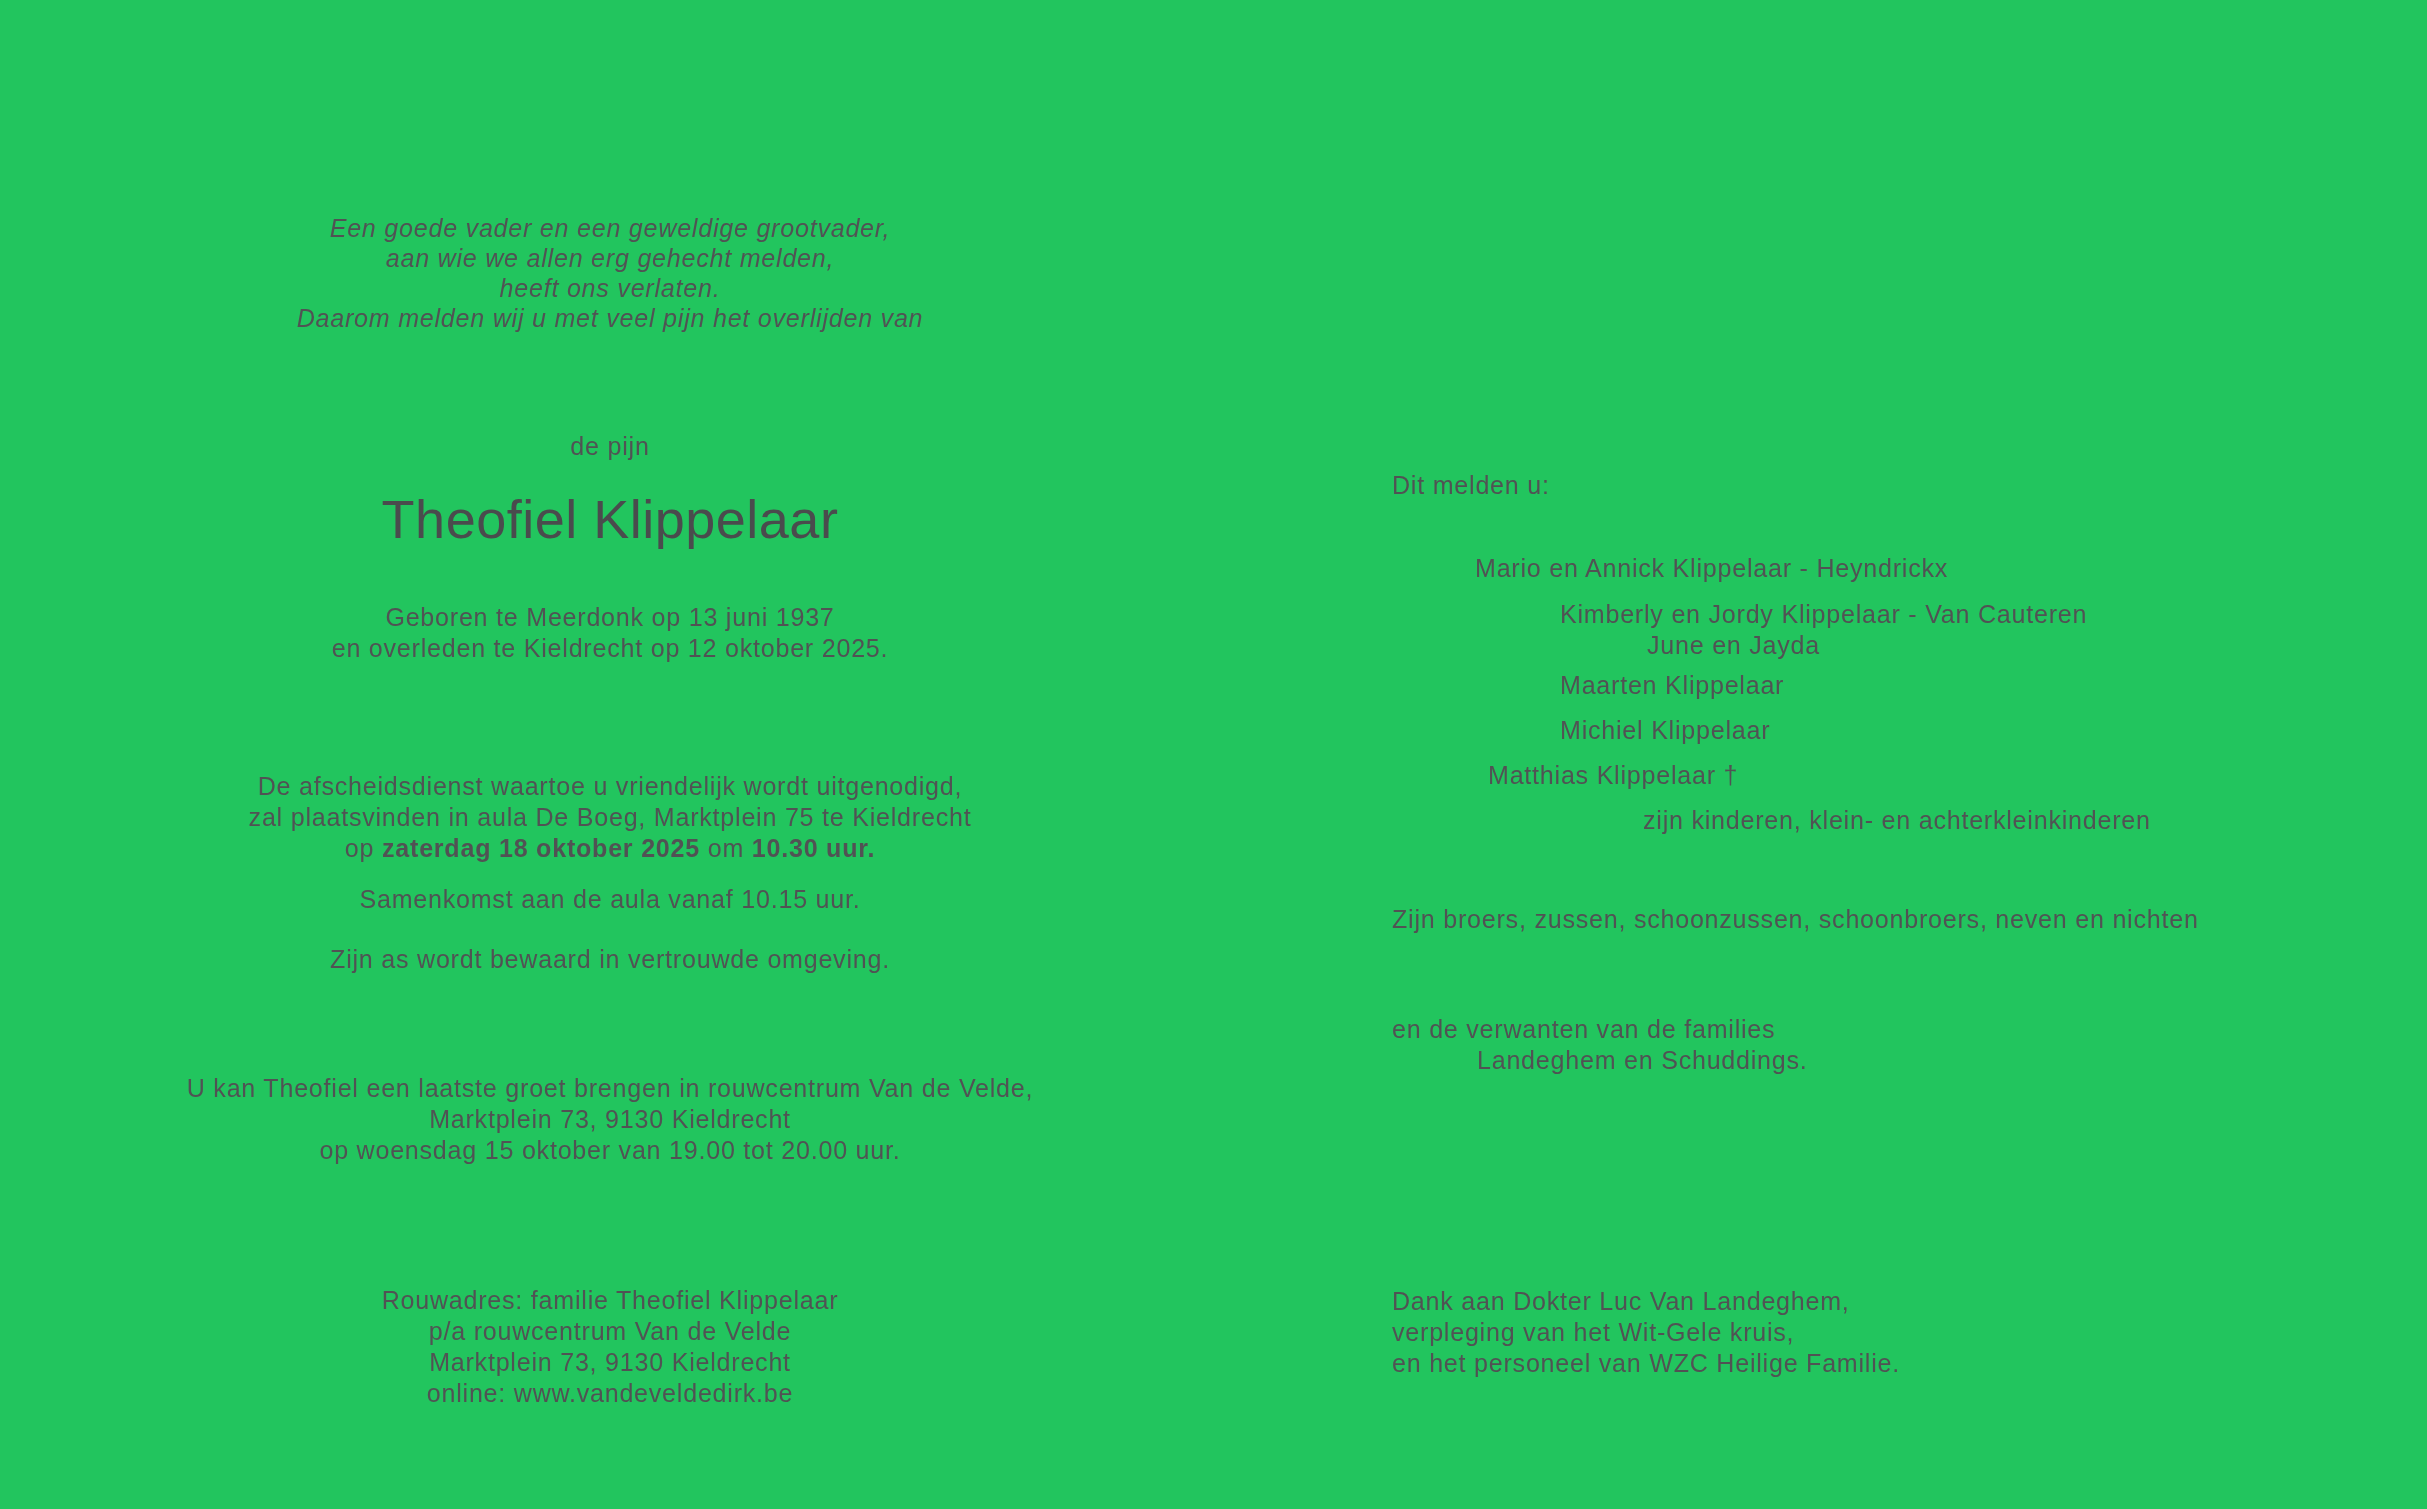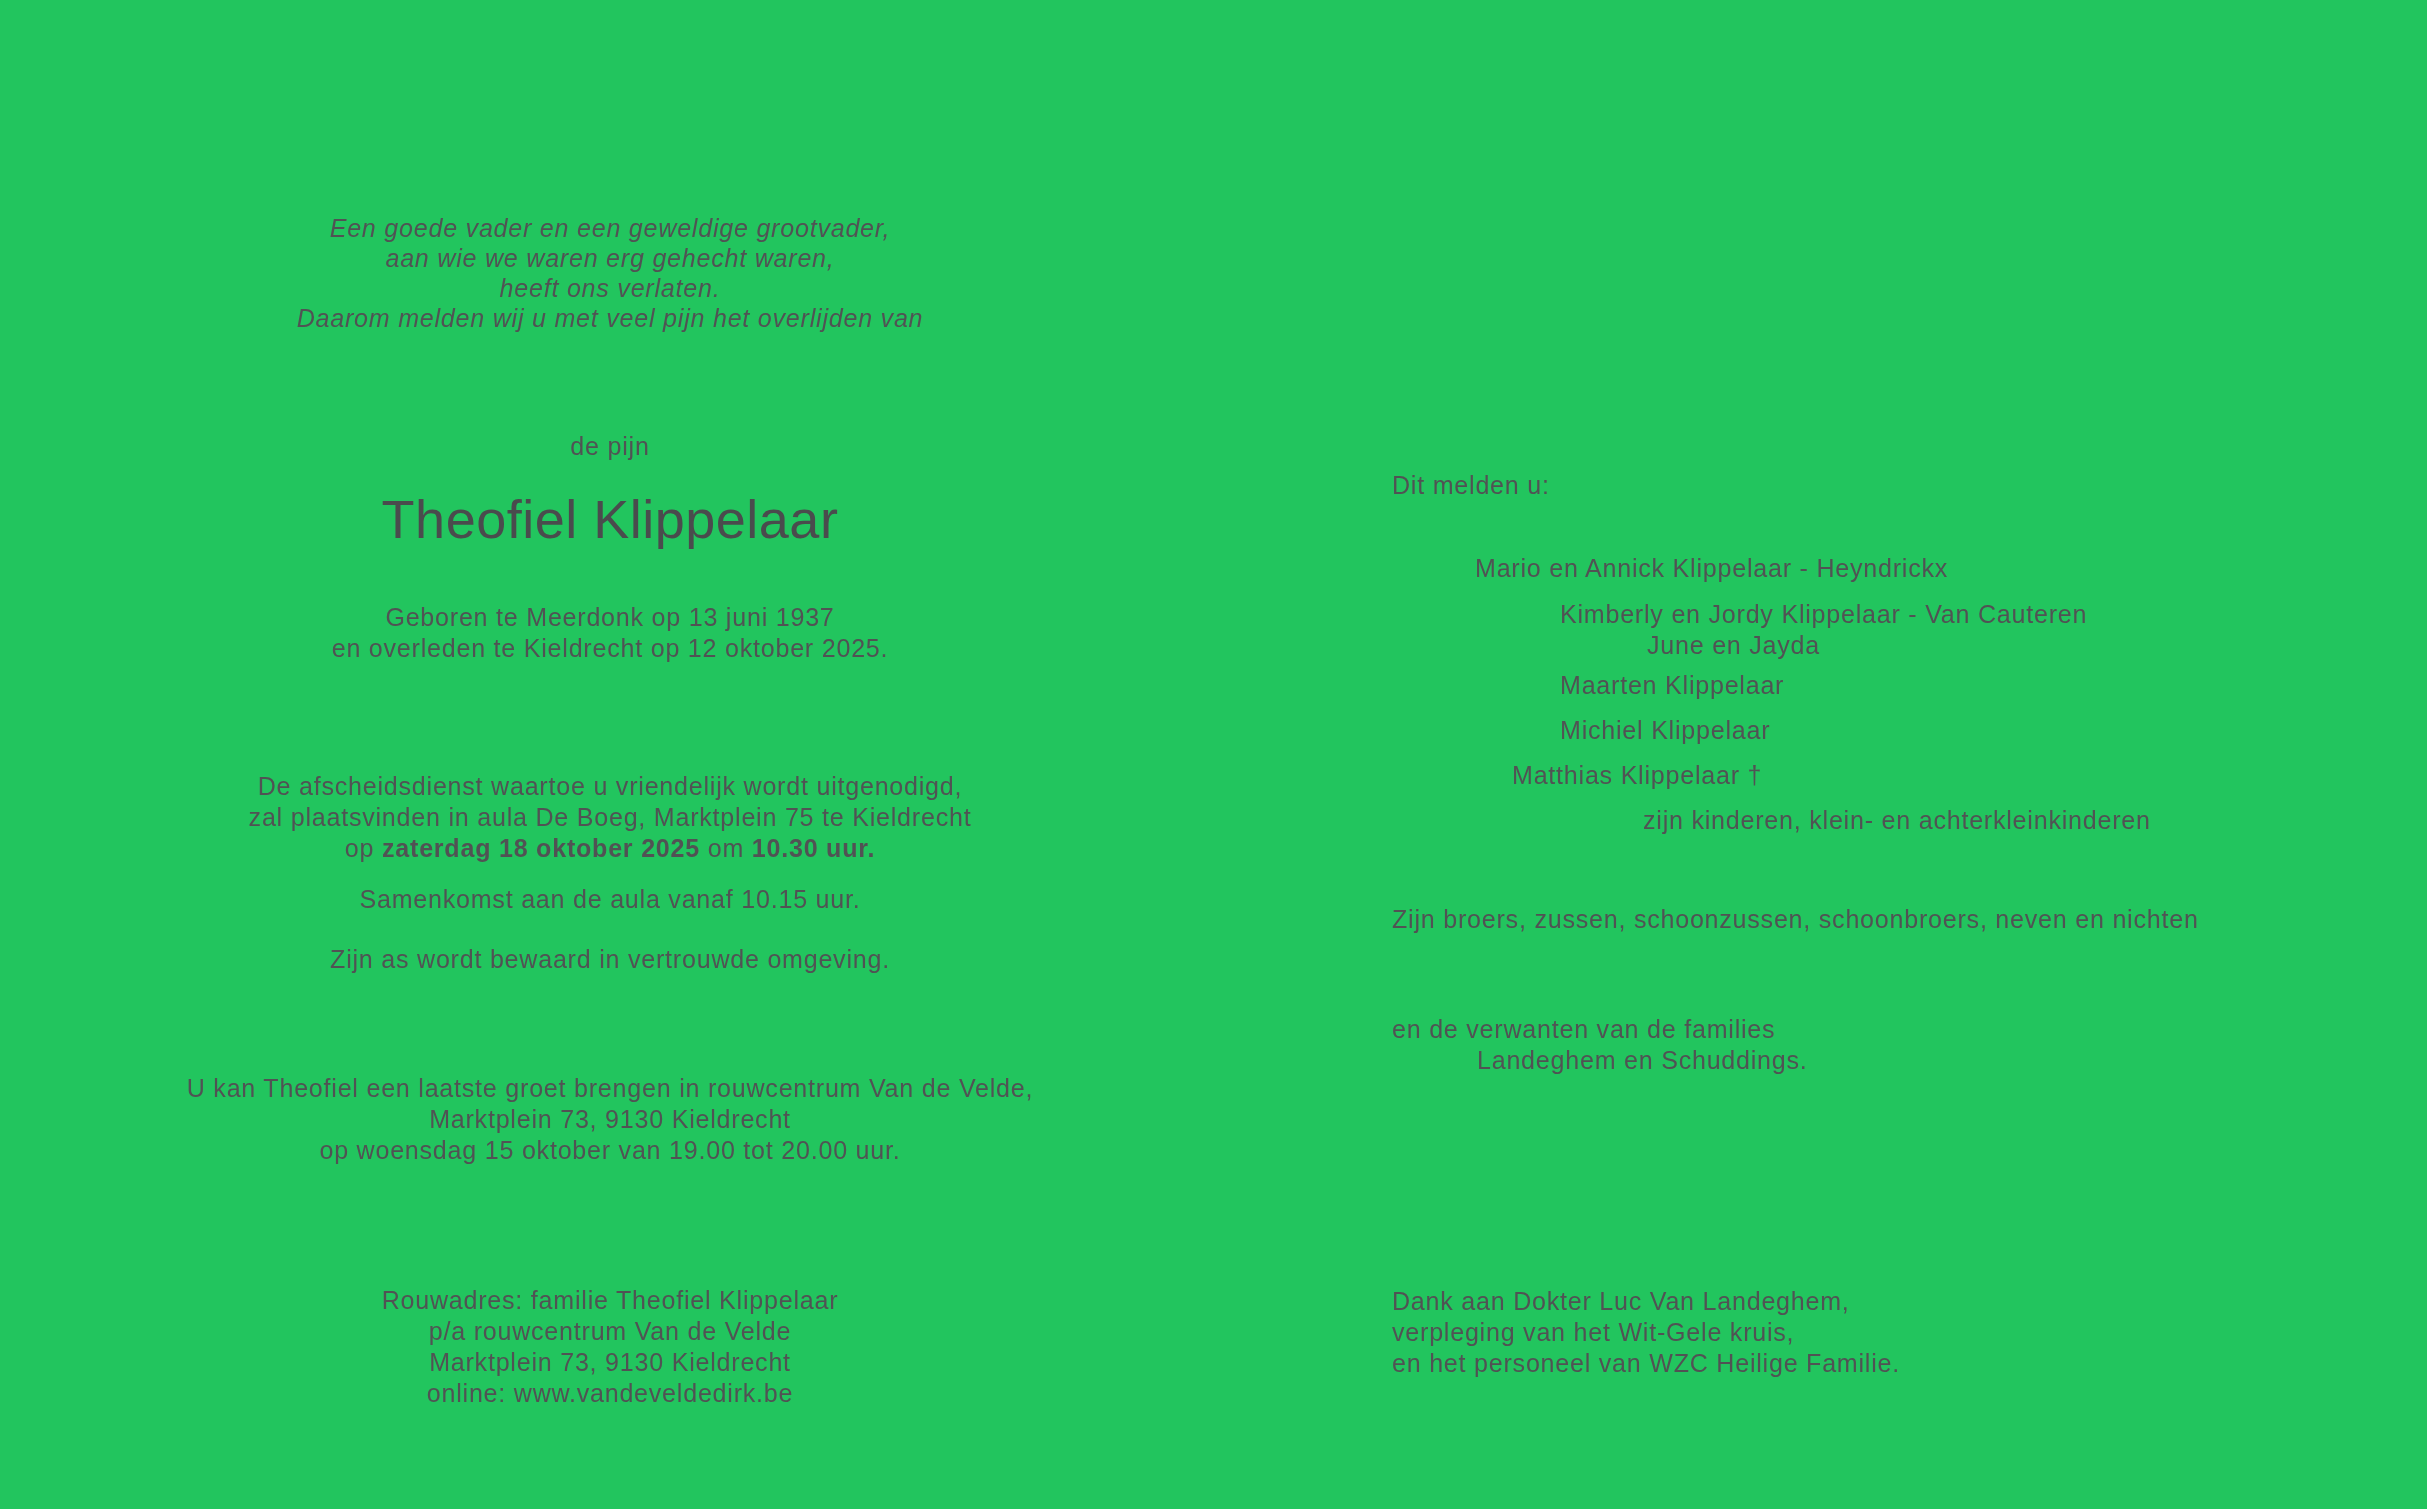--- a/index.html
+++ b/index.html
@@ -56,35 +56,35 @@
     text-align: left;
     line-height: 31px;
   }
   .announce-block { top: 470px; }
   .family-block   { top: 553px; }
   .fl-0 { margin-left: 83px;  margin-top: 0; }
   .fl-1 { margin-left: 168px; margin-top: 15px; }
   .fl-2 { margin-left: 255px; margin-top: 0; }
   .fl-3 { margin-left: 168px; margin-top: 9px; }
   .fl-4 { margin-left: 168px; margin-top: 14px; }
-  .fl-5 { margin-left: 120px; margin-top: 14px; }
+  .fl-5 { margin-left: 96px; margin-top: 14px; }
   .fl-6 { margin-left: 251px; margin-top: 14px; }
   .relatives-block { top: 904px; }
   .families-block  { top: 1014px; }
   .families-indent { margin-left: 85px; }
   .thanks-block    { top: 1286px; }
 </style>
 </head>
 <body>
 
 <div class="page">
 
   <div class="abs left-block intro-block">
     <div>Een goede vader en een geweldige grootvader,</div>
-    <div>aan wie we waren erg gehecht waren,</div>
+    <div>aan wie we allen erg gehecht melden,</div>
     <div>heeft ons verlaten.</div>
     <div>Daarom melden wij u met veel pijn het overlijden van</div>
   </div>
 
   <div class="abs left-block salutation-block">de pijn</div>
 
   <div class="abs left-block name-block">Theofiel Klippelaar</div>
 
   <div class="abs left-block birthdeath-block">
     <div>Geboren te Meerdonk op 13 juni 1937</div>

